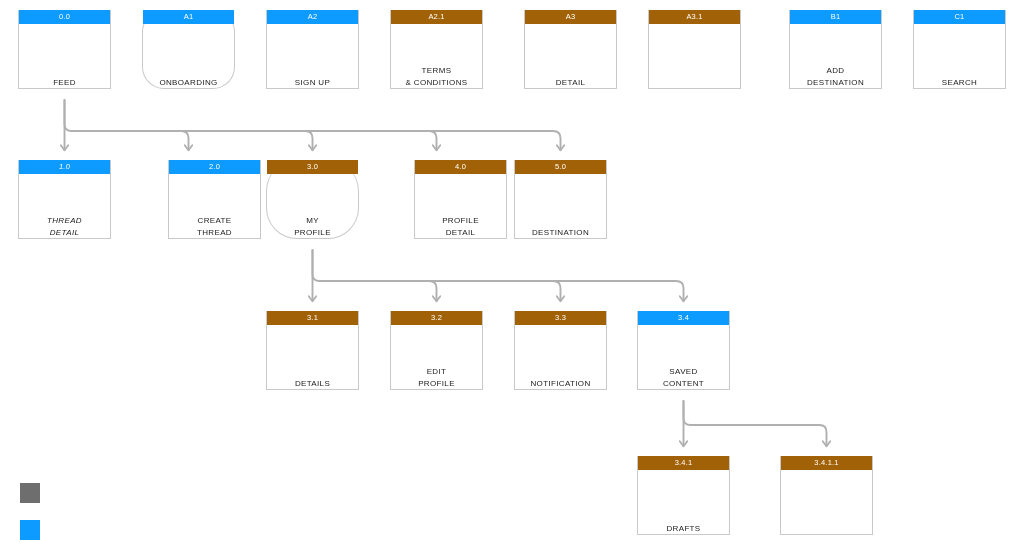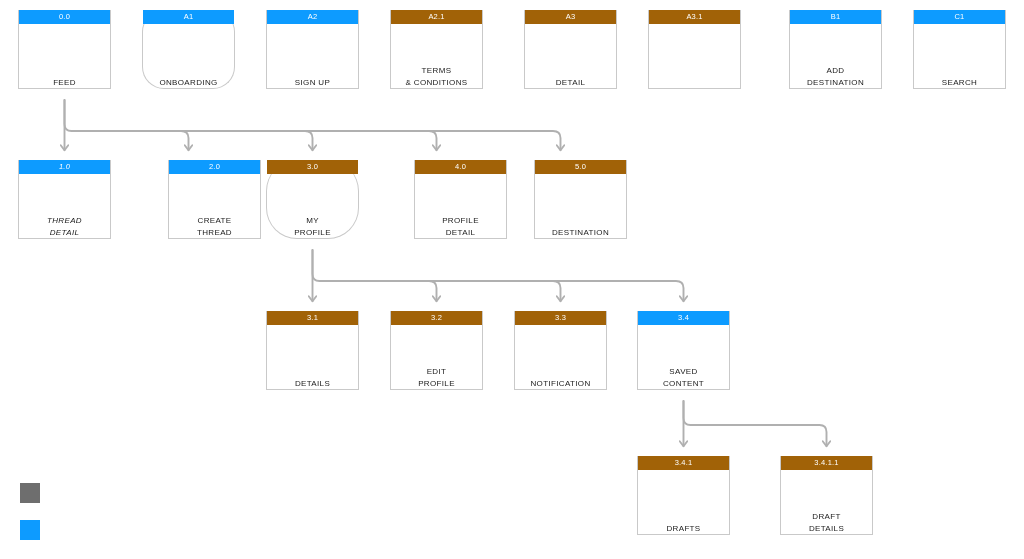--- a/index.html
+++ b/index.html
@@ -184,21 +184,21 @@
 PROFILE</div>
         </div>
       </div>
       <div class="node gray" style="left: 374px; top: 160px; margin-left: 40px;">
         <div class="node-header">4.0</div>
         <div class="node-body">
           <div class="node-label">PROFILE
 DETAIL</div>
         </div>
       </div>
-      <div class="node gray" style="left: 514px; top: 160px; margin-left: 20px;">
+      <div class="node gray" style="left: 514px; top: 160px;">
         <div class="node-header">5.0</div>
         <div class="node-body">
           <div class="node-label">DESTINATION</div>
         </div>
       </div>
       <div class="node gray" style="left: 266px; top: 311px;">
         <div class="node-header">3.1</div>
         <div class="node-body">
           <div class="node-label">DETAILS</div>
         </div>
@@ -224,24 +224,20 @@
         </div>
       </div>
       <div class="node gray" style="left: 637px; top: 456px;">
         <div class="node-header">3.4.1</div>
         <div class="node-body">
           <div class="node-label">DRAFTS</div>
         </div>
       </div>
       <div class="node gray" style="left: 780px; top: 456px;">
         <div class="node-header">3.4.1.1</div>
-        <div class="node-body">
-          <div class="node-label">DRAFT
-DETAILS</div>
-        </div>
       </div>
     </div>
 
   <div id="legend">
       <div class="legend legend-row-0">
         <span class="legend-swatch" style="background: rgb(110, 110, 110);"></span>
       </div>
       <div class="legend legend-row-1">
         <span class="legend-swatch" style="background: rgb(13, 155, 255);"></span>
       </div>

